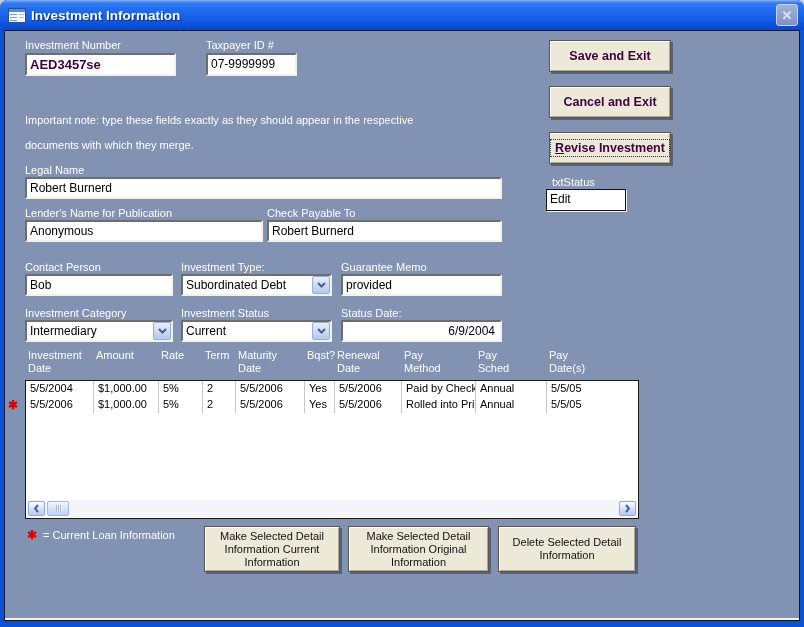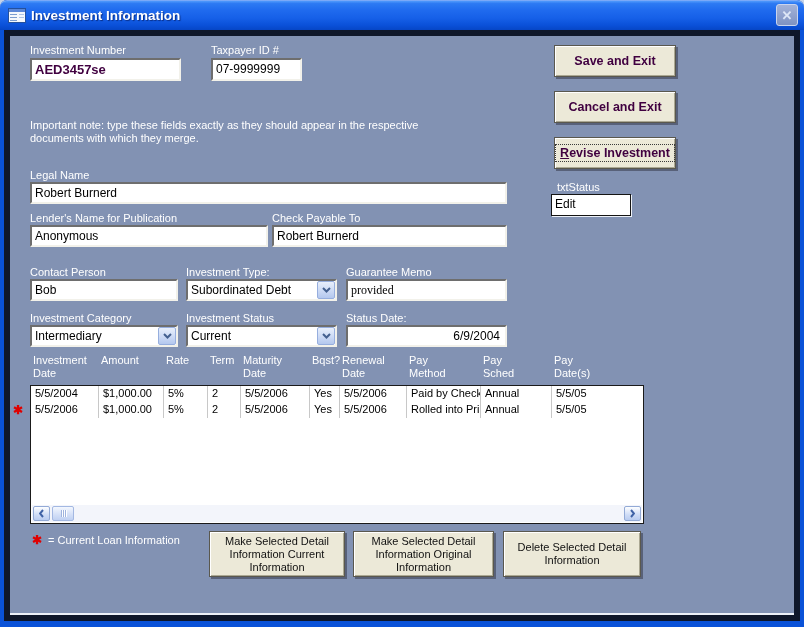--- a/index.html
+++ b/index.html
@@ -27,21 +27,21 @@
     width:22px; height:22px; border-radius:3px;
     background:linear-gradient(180deg,#a3b2d8,#7e92c2);
     border:1px solid #c9d4ee;
     display:flex; align-items:center; justify-content:center;
     cursor:default;
   }
   .closex { color:#dde6f6; font-size:13px; font-weight:bold; line-height:1; }
 
   .content {
     position:absolute; top:30px; left:4px; right:4px; bottom:6px;
-    background:#8292b3; border:6px solid #0f172a;
+    background:#8292b3; border:1px solid #0f172a;
     box-shadow:inset 0 -2px 0 #edf1f8;
   }
   .abs { position:absolute; }
 
   .lbl { color:#ffffff; font-size:11px; white-space:nowrap; }
 
   .sunken {
     background:#ffffff;
     border:2px solid; border-color:#6e6e6e #f2f1ea #f2f1ea #6e6e6e;
     font-size:12px; color:#000; overflow:hidden; white-space:nowrap;
@@ -162,21 +162,21 @@
     <div class="abs btn" style="left:544px; top:101px; width:122px; height:32px;">
       <span class="btn-acc focus-inner">Revise Investment</span>
     </div>
 
     <span class="abs lbl" style="left:547px; top:145px;">txtStatus</span>
     <div class="abs flatbox" style="left:541px; top:158px; width:80px; height:22px;">
       <span>Edit</span>
     </div>
 
     <div class="abs lbl" style="left:20px; top:83px;">Important note: type these fields exactly as they should appear in the respective</div>
-    <div class="abs lbl" style="left:20px; top:96px;text-align:right;">documents with which they merge.</div>
+    <div class="abs lbl" style="left:20px; top:108px;text-align:right;">documents with which they merge.</div>
 
     <span class="abs lbl" style="left:20px; top:133px;">Legal Name</span>
     <div class="abs sunken" style="left:20px; top:146px; width:477px; height:22px;">
       <span class="fieldtext">Robert Burnerd</span>
     </div>
 
     <span class="abs lbl" style="left:20px; top:176px;">Lender's Name for Publication</span>
     <div class="abs sunken" style="left:20px; top:189px; width:238px; height:22px;">
       <span class="fieldtext">Anonymous</span>
     </div>
@@ -194,21 +194,21 @@
     <div class="abs sunken combo" style="left:176px; top:243px; width:151px; height:22px;">
       <span class="val">Subordinated Debt</span>
       <span class="combo-btn">
         <svg width="9" height="6" viewBox="0 0 9 6">
             <path d="M1 1 L4.5 4.5 L8 1" fill="none" stroke="#44608f" stroke-width="2"></path>
           </svg>
       </span>
     </div>
 
     <span class="abs lbl" style="left:336px; top:230px;">Guarantee Memo</span>
-    <div class="abs sunken" style="left:336px; top:243px; width:161px; height:22px;font-family:Liberation Serif, serif;">
+    <div class="abs sunken" style="left:336px; top:243px; width:161px; height:22px;">
       <span class="fieldtext">provided</span>
     </div>
 
     <span class="abs lbl" style="left:20px; top:276px;">Investment Category</span>
     <div class="abs sunken combo" style="left:20px; top:289px; width:148px; height:22px;">
       <span class="val">Intermediary</span>
       <span class="combo-btn">
         <svg width="9" height="6" viewBox="0 0 9 6">
             <path d="M1 1 L4.5 4.5 L8 1" fill="none" stroke="#44608f" stroke-width="2"></path>
           </svg>

